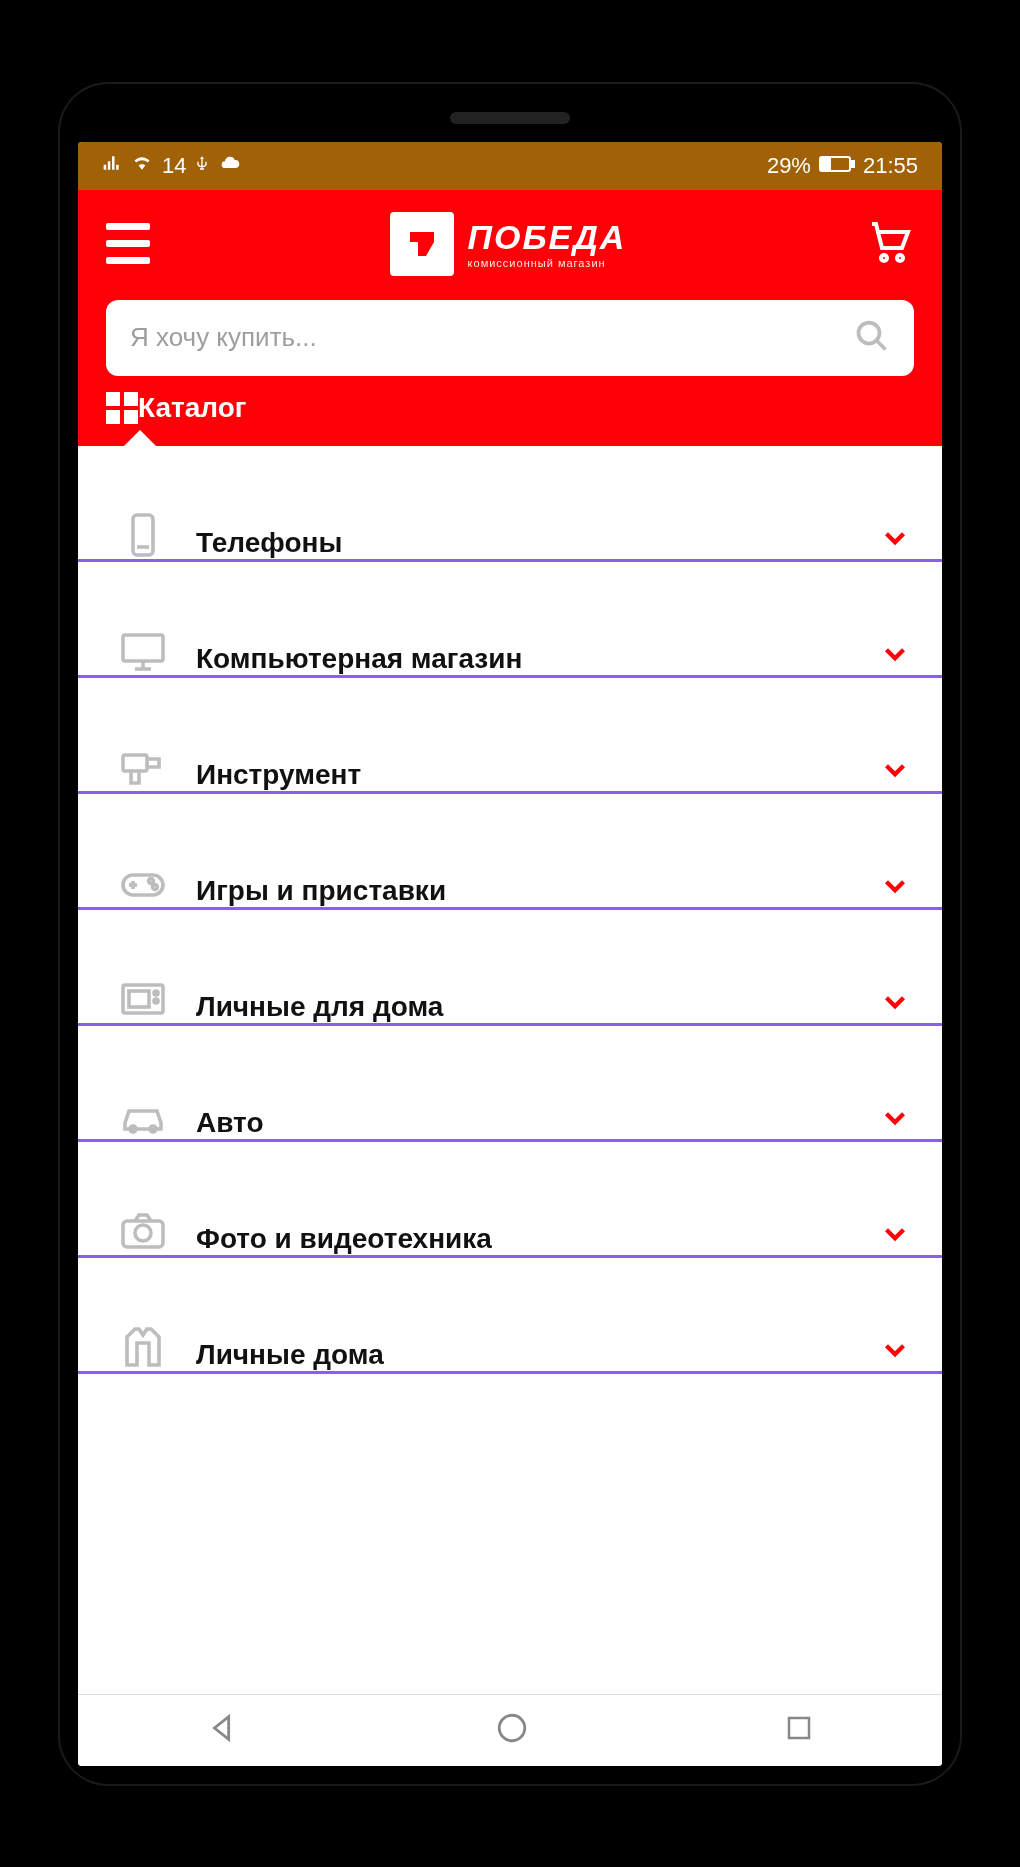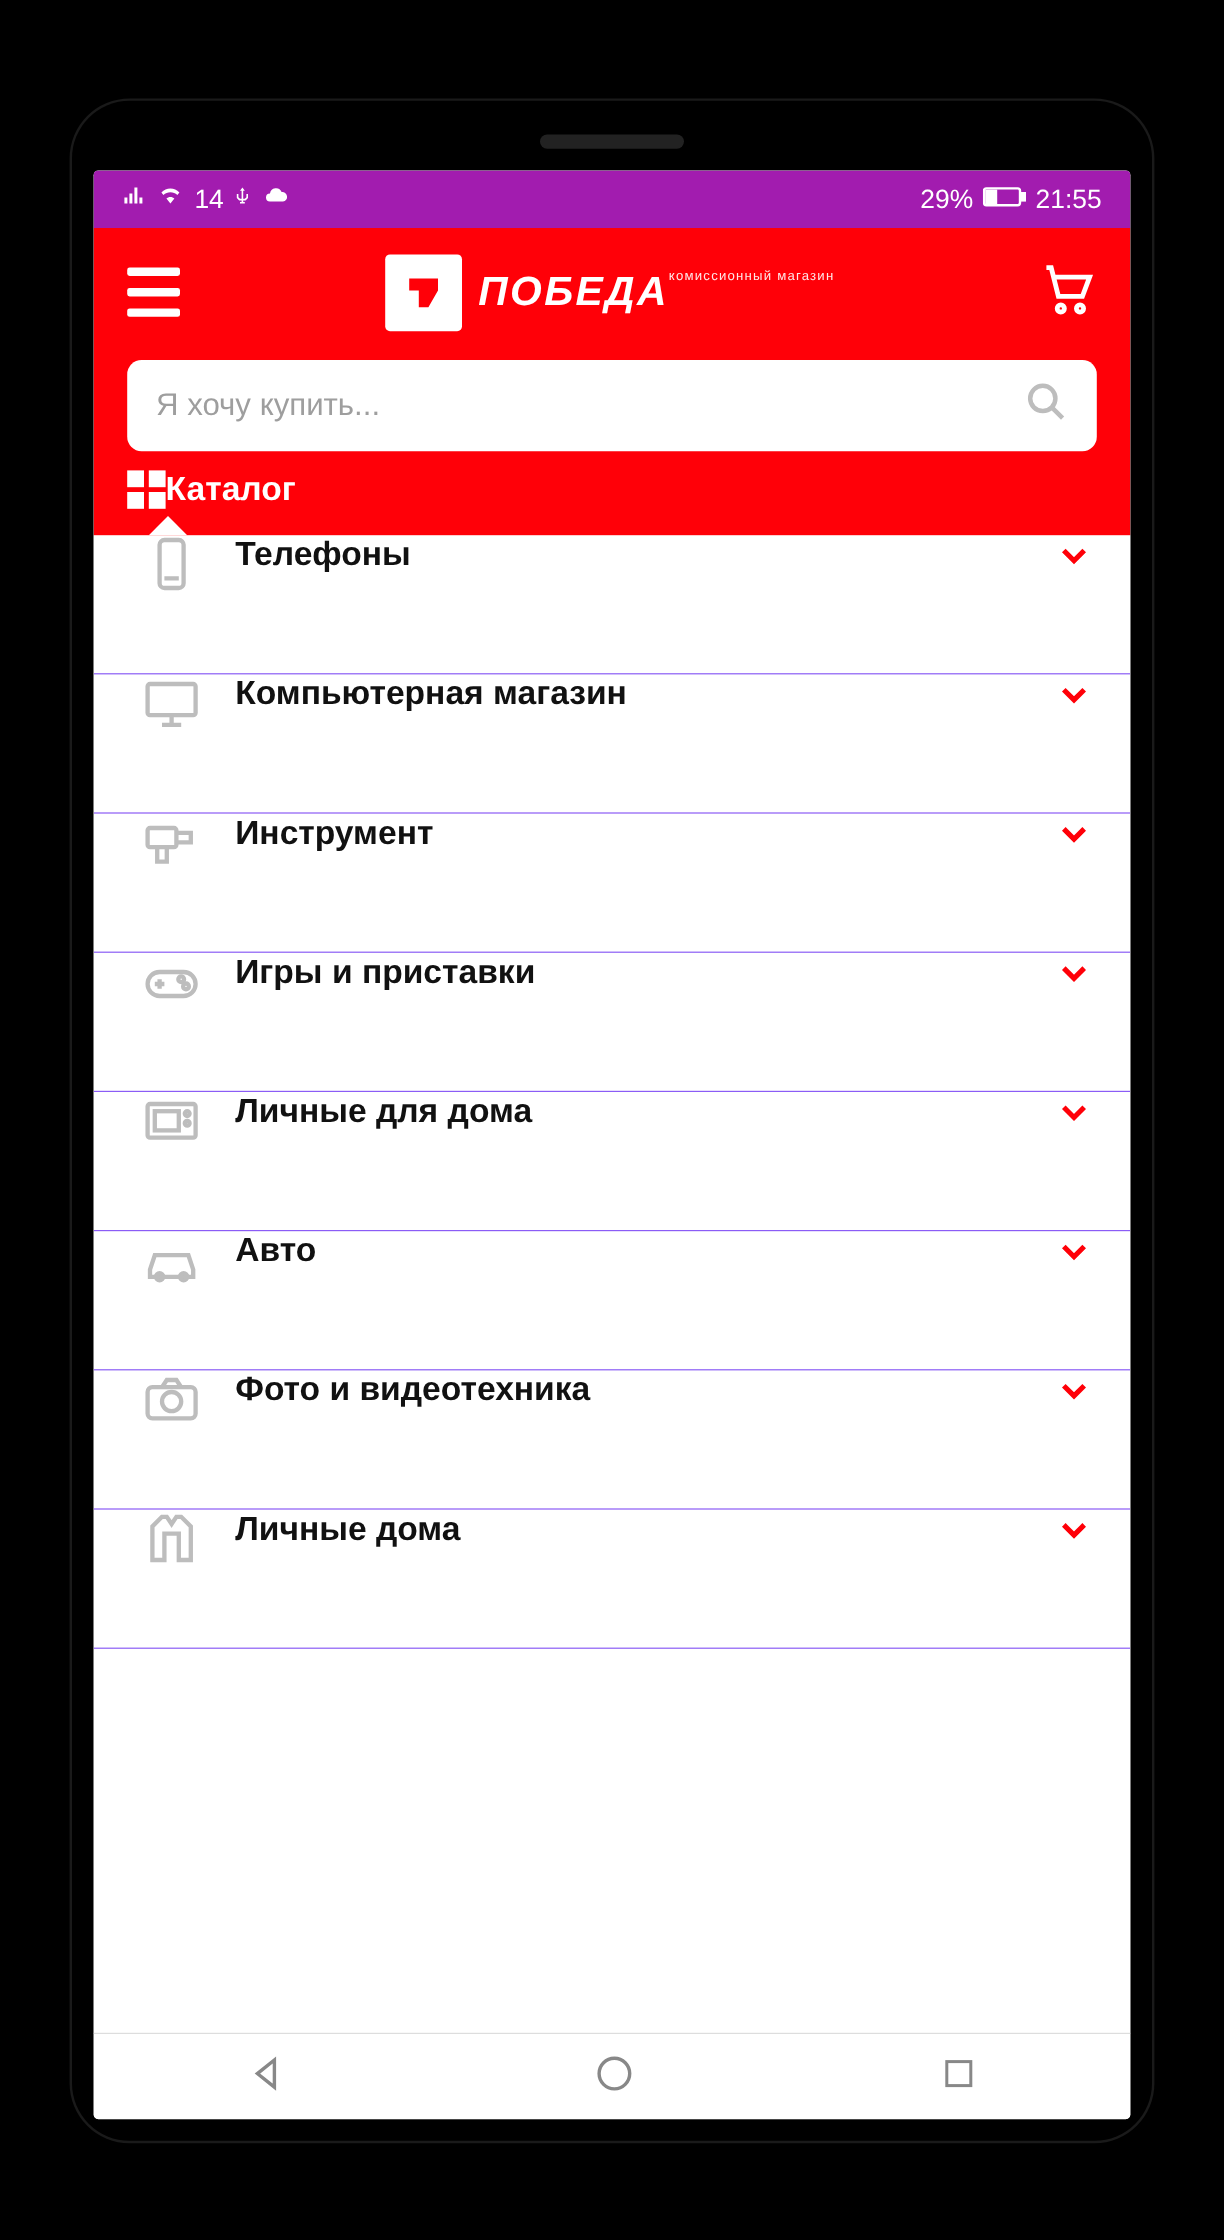--- a/index.html
+++ b/index.html
@@ -37,21 +37,21 @@
     background: #fff;
     border-radius: 4px;
     overflow: hidden;
     display: flex;
     flex-direction: column;
     margin-top: 40px;
     height: calc(100% - 40px);
   }
   .status-bar {
     height: 48px;
-    background: #a21caf;
+    background: #a16207;
     color: #fff;
     display: flex;
     align-items: center;
     justify-content: space-between;
     padding: 0 24px;
     font-size: 22px;
   }
   .status-left, .status-right { display: flex; align-items: center; gap: 8px; }
   .red-header {
     background: #ff0008;
@@ -86,21 +86,21 @@
     width: 64px;
     height: 64px;
     background: #fff;
     display: flex;
     align-items: center;
     justify-content: center;
     border-radius: 4px;
   }
   .logo-text {
     display: flex;
-    flex-direction: row;
+    flex-direction: column;
   }
   .logo-title {
     font-size: 34px;
     font-weight: 900;
     font-style: italic;
     letter-spacing: 2px;
   }
   .logo-sub {
     font-size: 11px;
     letter-spacing: 1px;
@@ -162,24 +162,24 @@
     font-size: 26px;
     font-weight: 700;
   }
   .cat-list {
     flex: 1;
     background: #fff;
     overflow-y: auto;
   }
   .cat-item {
     display: flex;
-    align-items: flex-start;
+    align-items: flex-end;
     height: 116px;
     padding: 0 30px;
-    border-bottom: 1px solid #8b5cf6;
+    border-bottom: 3px solid #8b5cf6;
     cursor: pointer;
   }
   .cat-icon-wrap {
     width: 70px;
     display: flex;
     align-items: center;
     justify-content: center;
   }
   .cat-icon-wrap svg { stroke: #bdbdbd; }
   .cat-label {

